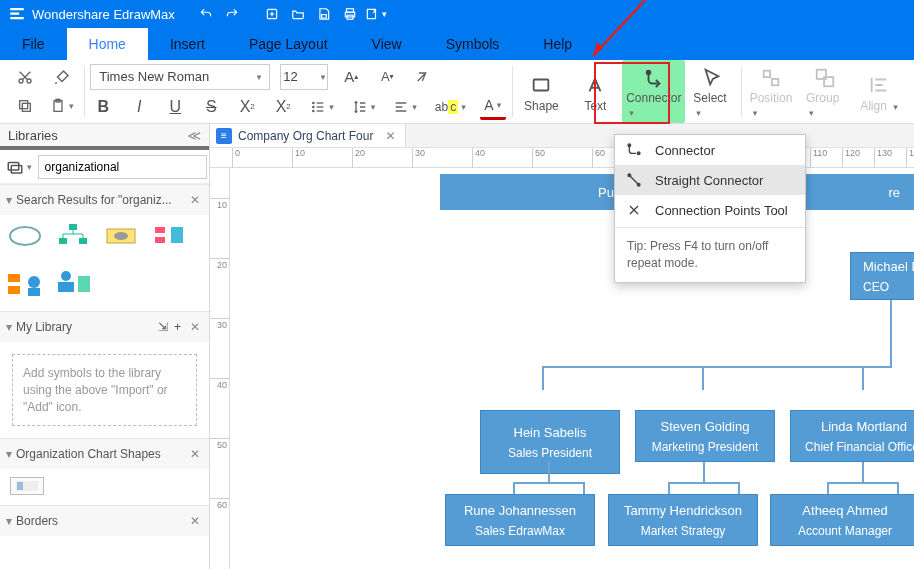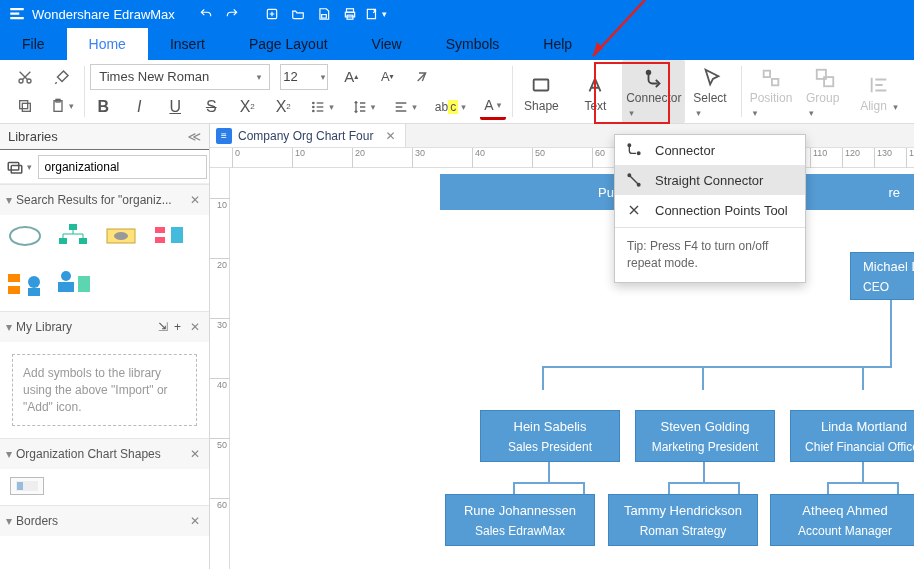--- a/index.html
+++ b/index.html
@@ -10,29 +10,29 @@
 .menubar { height: 32px; background: #0078f0; display: flex; align-items: stretch; }
 .menubar .tab { padding: 0 22px; color: #0f172a; font-size: 14px; display: flex; align-items: center; cursor: pointer; }
 .menubar .tab.active { background: #fff; color: #3b82f6; }
 .ribbon { height: 64px; border-bottom: 1px solid #ddd; display: flex; align-items: stretch; padding: 0 8px; }
 .ribbon .col { display: flex; flex-direction: column; justify-content: center; gap: 4px; padding: 4px 4px; }
 .ribbon .row { display: flex; gap: 10px; align-items: center; }
 .ribbon .rbtn { min-width: 26px; height: 26px; display: inline-flex; align-items: center; justify-content: center; cursor: pointer; color: #555; border-radius: 2px; padding: 0 4px; }
 .ribbon .fontsel { width: 180px; height: 26px; border: 1px solid #ccc; display: flex; align-items: center; padding: 0 8px; font-size: 13px; color: #444; justify-content: space-between; }
 .ribbon .sizesel { width: 48px; height: 26px; border: 1px solid #ccc; display: flex; align-items: center; padding: 0 2px; font-size: 13px; color: #444; justify-content: space-between; }
 .ribbon .biggrp { display: flex; flex-direction: column; align-items: center; justify-content: center; padding: 4px 8px; min-width: 54px; cursor: pointer; border-radius: 2px; }
-.ribbon .biggrp.on { background: #e5e5e5; }
+.ribbon .biggrp.on { background: #86efac; }
 .ribbon .biggrp .iconbox { height: 28px; display: flex; align-items: center; justify-content: center; color: #555; }
 .ribbon .biggrp .glabel { font-size: 12px; color: #555; }
 .ribbon .biggrp.dis .glabel, .ribbon .biggrp.dis .iconbox { color: #c3c3c3; }
 .ribbon .sep { width: 1px; background: #e3e3e3; margin: 6px 2px; }
 .highlight-box { position: absolute; border: 2px solid #e02020; pointer-events: none; }
 .main { display: flex; height: calc(569px - 28px - 32px - 64px); }
 .sidebar { width: 210px; border-right: 1px solid #d8d8d8; display: flex; flex-direction: column; background: #fff; }
-.sidehead { height: 26px; background: #f7f7f7; border-bottom: 1px solid #737373; display: flex; align-items: center; padding: 0 8px; font-size: 13px; color: #444; justify-content: space-between; }
+.sidehead { height: 26px; background: #f7f7f7; border-bottom: 4px solid #737373; display: flex; align-items: center; padding: 0 8px; font-size: 13px; color: #444; justify-content: space-between; }
 .searchbar { height: 34px; display: flex; align-items: center; padding: 4px 6px; gap: 6px; border-bottom: 1px solid #eee; }
 .searchbar .shapebtn { width: 26px; height: 26px; display: flex; align-items: center; justify-content: center; color: #555; cursor: pointer; }
 .searchbar input { flex: 1; height: 24px; border: 1px solid #ccc; padding: 0 6px; font-size: 12px; }
 .searchbar .sbtn { width: 26px; height: 24px; display: flex; align-items: center; justify-content: center; border: 1px solid #ccc; border-left: none; cursor: pointer; }
 .section { border-top: 1px solid #e5e5e5; }
 .sechead { height: 30px; background: #f7f7f7; display: flex; align-items: center; padding: 0 6px; font-size: 12px; color: #555; justify-content: space-between; white-space: nowrap; overflow: hidden; }
 .sechead .chev { color: #888; margin-right: 4px; }
 .sechead .x { width: 16px; text-align: center; cursor: pointer; color: #888; }
 .shapes-grid { padding: 6px; display: flex; flex-wrap: wrap; gap: 10px; min-height: 96px;}
 .shapes-grid .sh { width: 38px; height: 30px; display: flex; align-items: center; justify-content: center; }
@@ -434,21 +434,21 @@
         <span class="name">Michael D</span>
         <span class="role">CEO</span>
       </div>
 
       <div class="connline" style="left:312px; top:198px; width:350px; height:2px;"></div>
       <div class="connline" style="left:312px; top:198px; width:2px; height:24px;"></div>
       <div class="connline" style="left:472px; top:198px; width:2px; height:24px;"></div>
       <div class="connline" style="left:632px; top:198px; width:2px; height:24px;"></div>
       <div class="connline" style="left:660px; top:132px; width:2px; height:66px;"></div>
 
-      <div class="orgbox" style="left:250px; top:242px; width:140px; height:52px;">
+      <div class="orgbox" style="left:250px; top:242px; width:140px; height:64px;">
         <span class="name">Hein Sabelis</span>
         <span class="role">Sales President</span>
       </div>
       <div class="orgbox" style="left:405px; top:242px; width:140px; height:52px;">
         <span class="name">Steven Golding</span>
         <span class="role">Marketing President</span>
       </div>
       <div class="orgbox" style="left:560px; top:242px; width:148px; height:52px;">
         <span class="name">Linda Mortland</span>
         <span class="role">Chief Financial Officer</span>
@@ -468,21 +468,21 @@
       <div class="connline" style="left:597px; top:314px; width:72px; height:2px;"></div>
       <div class="connline" style="left:597px; top:314px; width:2px; height:14px;"></div>
       <div class="connline" style="left:667px; top:314px; width:2px; height:14px;"></div>
 
       <div class="orgbox" style="left:215px; top:326px; width:150px; height:52px;">
         <span class="name">Rune Johannessen</span>
         <span class="role">Sales EdrawMax</span>
       </div>
       <div class="orgbox" style="left:378px; top:326px; width:150px; height:52px;">
         <span class="name">Tammy Hendrickson</span>
-        <span class="role">Roman Strategy</span>
+        <span class="role">Market Strategy</span>
       </div>
       <div class="orgbox" style="left:540px; top:326px; width:150px; height:52px;">
         <span class="name">Atheeq Ahmed</span>
         <span class="role">Account Manager</span>
       </div>
     </div>
   </div>
 </div>
 
 <div class="dropdown" style="left:614px; top:134px;">

